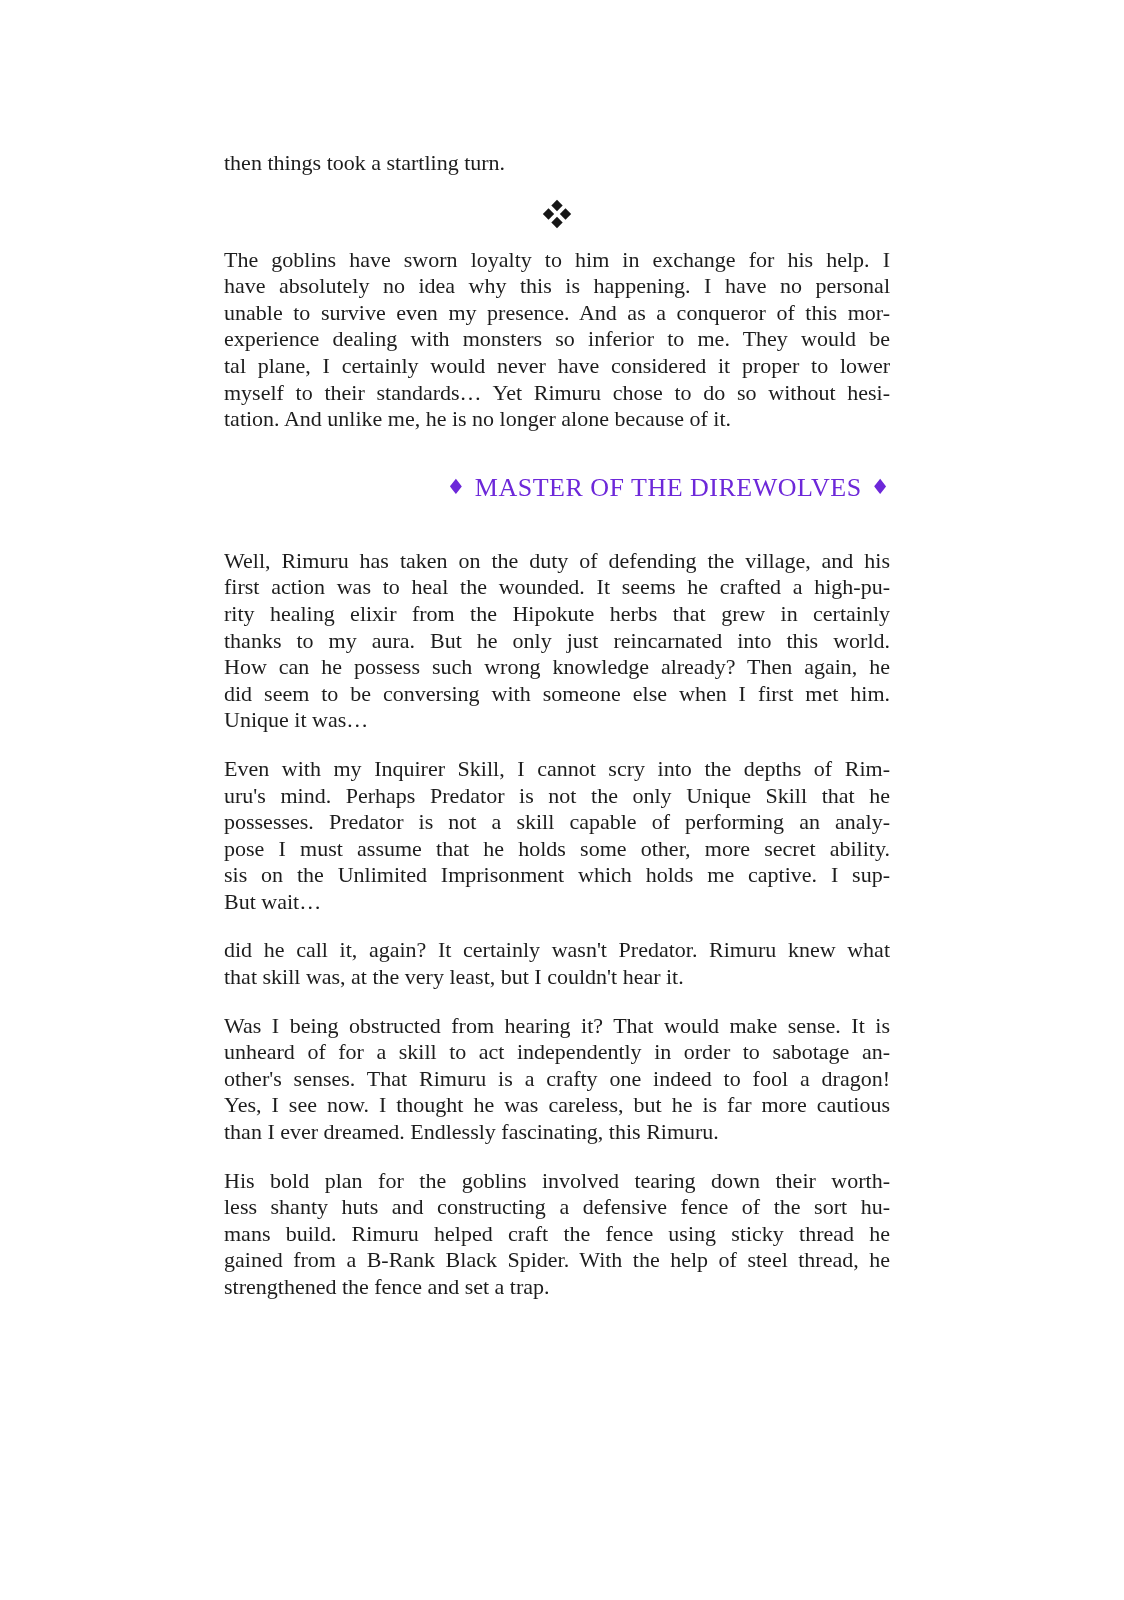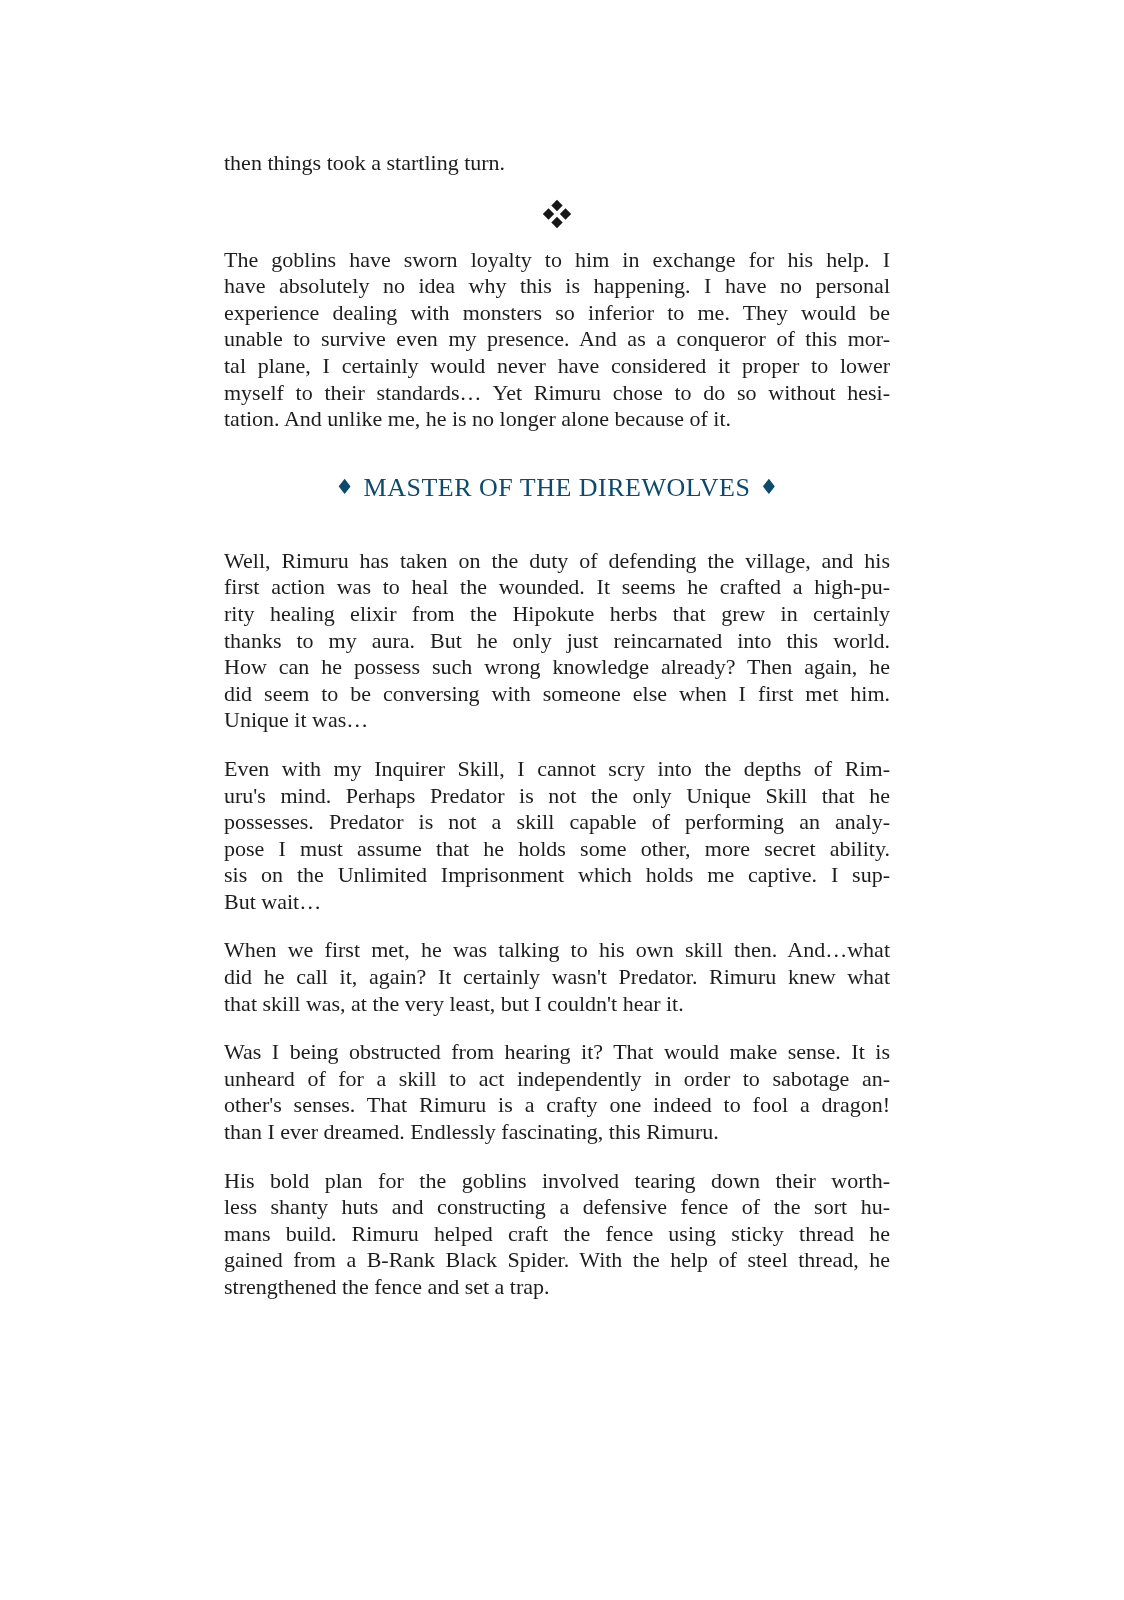--- a/index.html
+++ b/index.html
@@ -49,25 +49,25 @@
     height: 20px;
     transform: rotate(45deg);
     display: grid;
     grid-template-columns: 8px 8px;
     grid-template-rows: 8px 8px;
     gap: 4px;
   }
   .orn-shape i { background: #161616; display: block; }
   .heading-row {
     margin: 40px 0 44px 0;
-    text-align: center;
+    text-align: right;
     font-size: 26px;
     line-height: 30px;
     letter-spacing: 0.5px;
-    color: #0c4a6e;
+    color: #6d28d9;
   }
   .heading-row .orn {
     font-family: "DejaVu Sans", sans-serif;
     font-size: 21px;
     position: relative;
     top: -2px;
   }
   .heading-row .htext { margin: 0 9px; }
 </style>
 </head>
@@ -80,22 +80,22 @@
         <div class="orn-shape">
           <i></i>
           <i></i>
           <i></i>
           <i></i>
         </div>
       </div>
       <div class="para">
         <div class="bline jl">The goblins have sworn loyalty to him in exchange for his help. I</div>
         <div class="bline jl">have absolutely no idea why this is happening. I have no personal</div>
+        <div class="bline jl">unable to survive even my presence. And as a conqueror of this mor-</div>
         <div class="bline jl">experience dealing with monsters so inferior to me. They would be</div>
-        <div class="bline jl">unable to survive even my presence. And as a conqueror of this mor-</div>
         <div class="bline jl">tal plane, I certainly would never have considered it proper to lower</div>
         <div class="bline jl">myself to their standards… Yet Rimuru chose to do so without hesi-</div>
         <div class="bline lastl">tation. And unlike me, he is no longer alone because of it.</div>
       </div>
       <div class="heading-row"><span class="orn">♦</span><span class="htext">MASTER OF THE DIREWOLVES</span><span class="orn">♦</span></div>
       <div class="para">
         <div class="bline jl">Well, Rimuru has taken on the duty of defending the village, and his</div>
         <div class="bline jl">first action was to heal the wounded. It seems he crafted a high-pu-</div>
         <div class="bline jl">rity healing elixir from the Hipokute herbs that grew in certainly</div>
         <div class="bline jl">thanks to my aura. But he only just reincarnated into this world.</div>
@@ -105,28 +105,28 @@
       </div>
       <div class="para">
         <div class="bline jl">Even with my Inquirer Skill, I cannot scry into the depths of Rim-</div>
         <div class="bline jl">uru's mind. Perhaps Predator is not the only Unique Skill that he</div>
         <div class="bline jl">possesses. Predator is not a skill capable of performing an analy-</div>
         <div class="bline jl">pose I must assume that he holds some other, more secret ability.</div>
         <div class="bline jl">sis on the Unlimited Imprisonment which holds me captive. I sup-</div>
         <div class="bline lastl">But wait…</div>
       </div>
       <div class="para">
-        <div class="bline jl">When we first met, he was talking to his own skill then. And…what</div>
         <div class="bline jl">did he call it, again? It certainly wasn't Predator. Rimuru knew what</div>
         <div class="bline lastl">that skill was, at the very least, but I couldn't hear it.</div>
       </div>
       <div class="para">
         <div class="bline jl">Was I being obstructed from hearing it? That would make sense. It is</div>
         <div class="bline jl">unheard of for a skill to act independently in order to sabotage an-</div>
         <div class="bline jl">other's senses. That Rimuru is a crafty one indeed to fool a dragon!</div>
+        <div class="bline jl">Yes, I see now. I thought he was careless, but he is far more cautious</div>
         <div class="bline lastl">than I ever dreamed. Endlessly fascinating, this Rimuru.</div>
       </div>
       <div class="para">
         <div class="bline jl">His bold plan for the goblins involved tearing down their worth-</div>
         <div class="bline jl">less shanty huts and constructing a defensive fence of the sort hu-</div>
         <div class="bline jl">mans build. Rimuru helped craft the fence using sticky thread he</div>
         <div class="bline jl">gained from a B-Rank Black Spider. With the help of steel thread, he</div>
         <div class="bline lastl">strengthened the fence and set a trap.</div>
       </div>
     </div>

